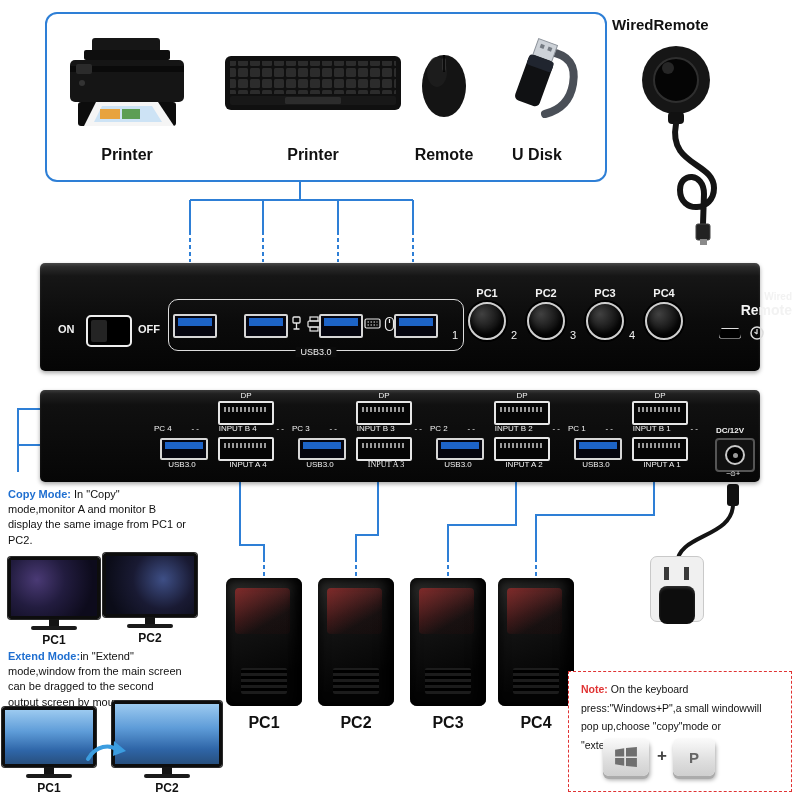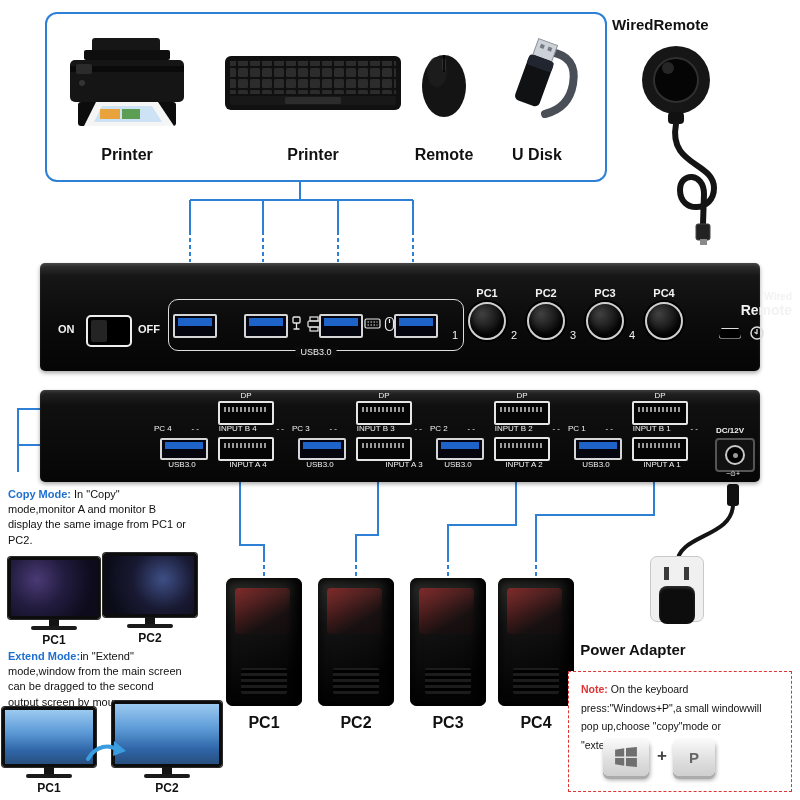--- a/index.html
+++ b/index.html
@@ -274,21 +274,21 @@
         <span class="g8">INPUT B 3</span>
         <span class="g8">- -</span>
       </div>
       <div class="usb-small" style="left:8px;top:48px;">
           <div class="tab"></div>
         </div>
       <div class="dp-port" style="left:66px;top:47px;width:52px;height:20px;">
           <div class="pins"></div>
         </div>
       <div class="abs g8 ctr" style="left:0;width:60px;top:70px;">USB3.0</div>
-      <div class="abs g8 ctr" style="left:76px;width:76px;top:70px;">INPUT A 3</div>
+      <div class="abs g8 ctr" style="left:58px;width:76px;top:70px;font-family:Liberation Serif, serif;">INPUT A 3</div>
     </div>
 
     <div class="grp" style="left:388px;">
       <div class="abs g8 ctr" style="left:64px;width:60px;top:1px;">DP</div>
       <div class="dp-port" style="left:66px;top:11px;width:52px;height:20px;">
           <div class="pins"></div>
         </div>
       <div class="g-mid">
         <span class="g8">PC 2</span>
         <span class="g8">- -</span>
@@ -382,21 +382,20 @@
   <div class="tower-label" style="left:226px;top:714px;">PC1</div>
   <div class="tower-label" style="left:318px;top:714px;">PC2</div>
   <div class="tower-label" style="left:410px;top:714px;">PC3</div>
   <div class="tower-label" style="left:498px;top:714px;">PC4</div>
 
   <div class="abs" style="left:650px;top:556px;width:52px;height:64px;background:#f0f0f0;border:1px solid #c9c9c9;border-radius:7px;">
     <div class="abs" style="left:13px;top:10px;width:5px;height:13px;background:#3a3a3a;"></div>
     <div class="abs" style="left:33px;top:10px;width:5px;height:13px;background:#3a3a3a;"></div>
   </div>
   <div class="abs" style="left:659px;top:586px;width:36px;height:38px;background:#0d0d0d;border-radius:8px;box-shadow:inset 0 2px 3px rgba(255,255,255,.15);"></div>
-  <div class="abs bold ctr" style="left:548px;top:641px;width:170px;font-size:15px;">Power Adapter</div>
 
   <div class="abs note-box" style="left:568px;top:671px;width:224px;height:121px;">
     <p><span class="red bold">Note:</span><span> On the keyboard</span></p>
     <p>press:"Windows+P",a small windowwill</p>
     <p>pop up,choose "copy"mode or</p>
     <p>"extend"mode</p>
     <div class="key" style="left:34px;top:66px;width:46px;height:38px;">
       <svg width="22" height="20" viewBox="0 0 24 22">
         <g fill="#6f6f6f">
           <polygon points="0,3 10,1.5 10,10.5 0,10.5"></polygon>

